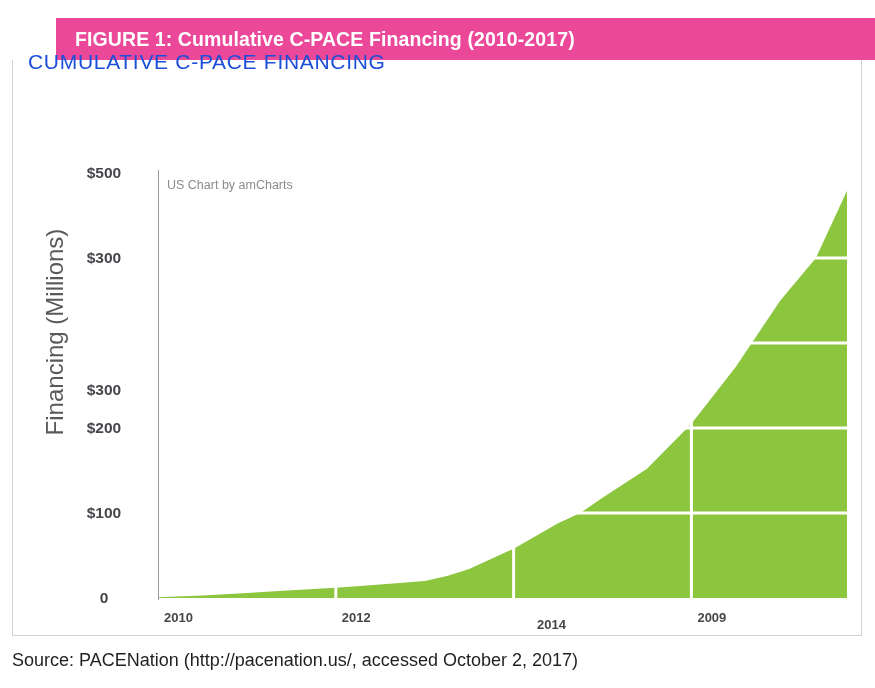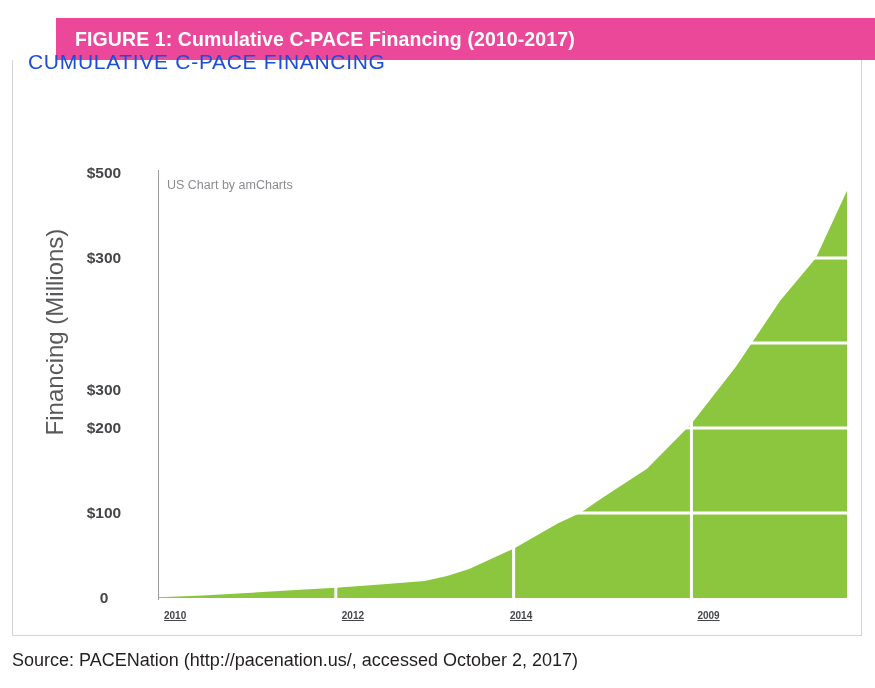--- a/index.html
+++ b/index.html
@@ -108,25 +108,24 @@
     text-align: center;
     font-size: 15.5px;
     font-weight: bold;
     color: #44464a;
     white-space: nowrap;
   }
 
   .x-tick-label {
     position: absolute;
     top: 592px;
-    font-size: 10px;
+    font-size: 13px;
     font-weight: bold;
     color: #44464a;
     white-space: nowrap;
-    text-decoration: underline;
   }
 
   #chart-watermark {
     position: absolute;
     left: 155px;
     top: 160px;
     font-size: 12.5px;
     color: #8a8c8f;
     white-space: nowrap;
     text-align: right;
@@ -190,19 +189,19 @@
         <div class="y-tick-label" style="left: 52px; top: 146px;">$500</div>
         <div class="y-tick-label" style="left: 52px; top: 231px;">$300</div>
         <div class="y-tick-label" style="left: 52px; top: 316px; margin-top: 47px;">$300</div>
         <div class="y-tick-label" style="left: 52px; top: 401px;">$200</div>
         <div class="y-tick-label" style="left: 52px; top: 486px;">$100</div>
         <div class="y-tick-label" style="left: 52px; top: 571px;">0</div>
       </div>
     <div id="x-tick-labels">
         <div class="x-tick-label" style="left: 152px;">2010</div>
         <div class="x-tick-label" style="left: 329.806px;">2012</div>
-        <div class="x-tick-label" style="left: 498px;">2014</div>
+        <div class="x-tick-label" style="left: 525px; margin-top: 7px;">2014</div>
         <div class="x-tick-label" style="left: 685.419px;">2009</div>
       </div>
   </div>
 </div>
 
 <div id="source-caption">Source: PACENation (http://pacenation.us/, accessed October 2, 2017)</div>
 
 </body></html>

